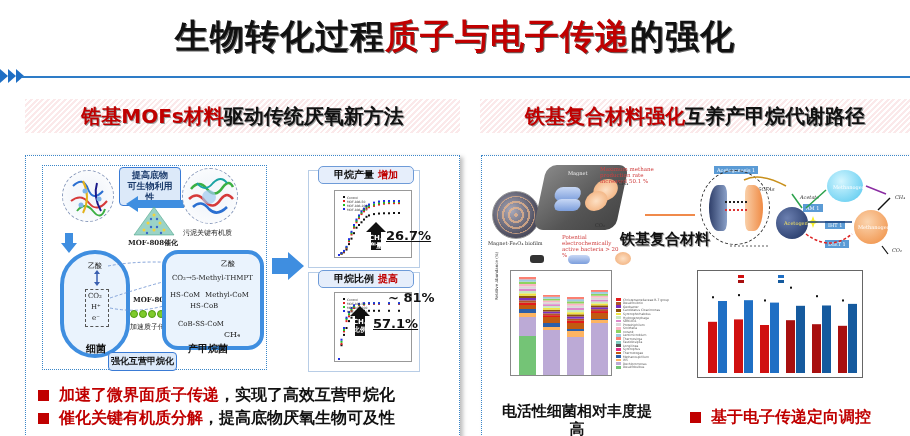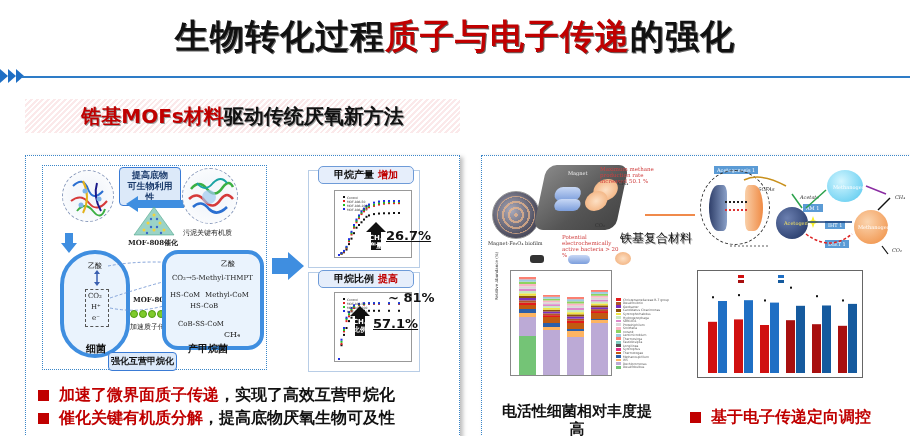--- a/index.html
+++ b/index.html
@@ -57,21 +57,21 @@
   .bullet { display: flex; align-items: center; font-size: 16px; font-weight: 900; color: #111; height: 23px; white-space: nowrap; }
   .bullet .sq { width: 11px; height: 11px; background: #c00000; margin-right: 10px; display: inline-block; }
   .bullet .red { color: #c00000; }
 
   
   .mag-circle { position: absolute; left: 492px; top: 191px; width: 48px; height: 48px; border-radius: 50%; background: radial-gradient(circle at 40% 40%, #aab 0%, #556 60%, #334 100%); border: 1px solid #999; }
   .mag-circle::after { content: ""; position: absolute; inset: 4px; border-radius: 50%; background: repeating-radial-gradient(circle, #f0b88a 0 2px, transparent 2px 6px); opacity: 0.7; }
   .magnet-box { position: absolute; left: 540px; top: 165px; width: 82px; height: 65px; background: linear-gradient(135deg, #888 0%, #555 60%, #444 100%); border-radius: 10px; transform: skewX(-12deg); }
   .tiny-red { position: absolute; font-size: 5.5px; color: #d04040; font-family: "DejaVu Serif", "Liberation Serif", serif; line-height: 6px; white-space: nowrap; }
   .tiny-dark { position: absolute; font-size: 5px; color: #333; font-family: "DejaVu Serif", "Liberation Serif", serif; white-space: nowrap; }
-  .fe-label { position: absolute; left: 620px; top: 230px; font-size: 12px; font-weight: 400; color: #111; text-shadow: 1px 1px 0 #aaa; }
+  .fe-label { position: absolute; left: 620px; top: 230px; font-size: 15px; font-weight: 700; color: #111; text-shadow: 1px 1px 0 #aaa; }
   .orange-line { position: absolute; left: 645px; top: 214px; width: 50px; height: 2px; background: #f08a4b; }
 
   .pathway-ring { position: absolute; left: 700px; top: 170px; width: 70px; height: 75px; border-radius: 50%; border: 1px dashed #333; }
   .sphere { position: absolute; border-radius: 50%; }
   .blue-tag { position: absolute; background: #5b9bd5; color: #fff; font-size: 5px; padding: 1px 3px; font-family: "DejaVu Serif", "Liberation Serif", serif; }
 
   .stack-chart { position: absolute; left: 510px; top: 270px; width: 102px; height: 106px; border: 1px solid #888; background: #fff; }
   .legend-col { position: absolute; left: 616px; top: 298px; width: 62px; }
   .leg-item { display: flex; align-items: center; height: 3.55px; font-size: 3px; color: #555; }
   .leg-sw { width: 5px; height: 2.8px; margin-right: 2px; }
@@ -92,20 +92,24 @@
   <div class="chevrons">
     <div class="chev"></div>
       <div class="chev"></div>
       <div class="chev"></div>
   </div>
   <div class="rule"></div>
 
   <div class="sec-head sec-left">
     <span class="red">锆基MOFs材料</span>
       <span>驱动传统厌氧新方法</span>
+  </div>
+  <div class="sec-head sec-right">
+    <span class="red">铁基复合材料强化</span>
+      <span>互养产甲烷代谢路径</span>
   </div>
 
   <div class="panel panel-left"></div>
   <div class="panel panel-right"></div>
 
   <div class="diagram"></div>
 
   <div class="circle" style="left:62px; top:170px; width:52px; height:52px;">
     <svg width="52" height="52" viewBox="0 0 52 52">
       <path d="M10 15 Q20 5 25 18 T40 20" stroke="#2a6fd1" stroke-width="2" fill="none"></path>

